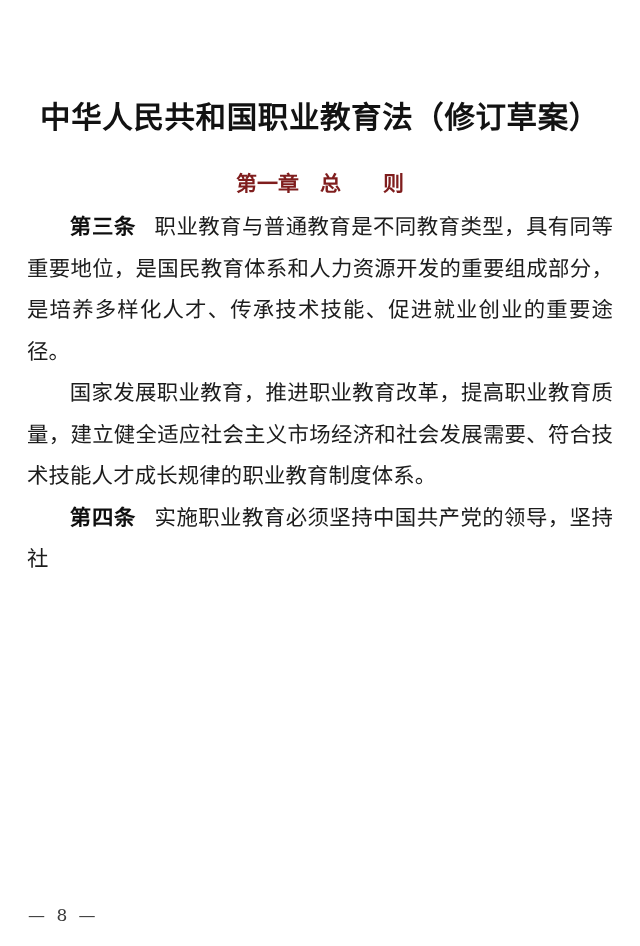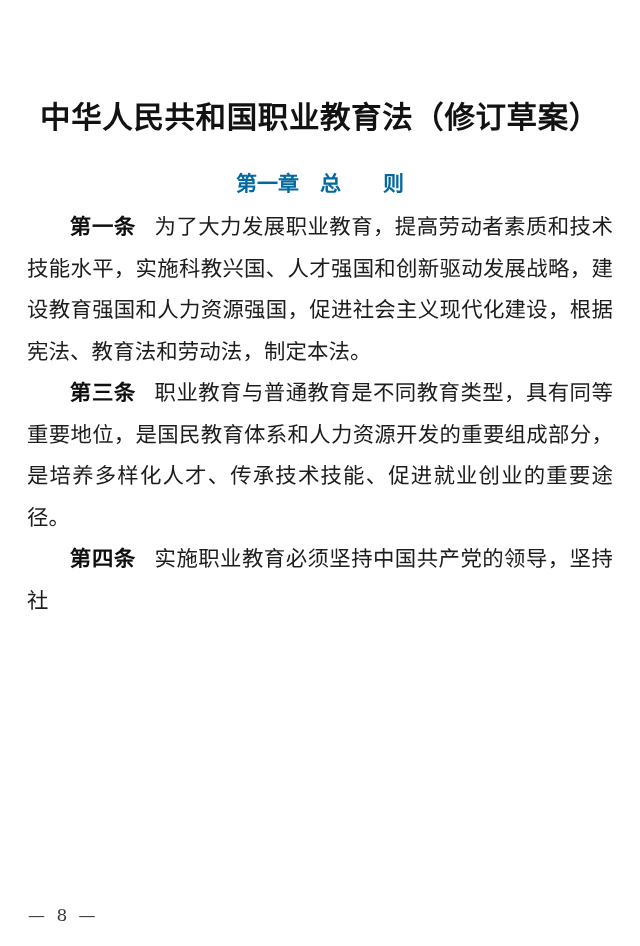--- a/index.html
+++ b/index.html
@@ -46,21 +46,21 @@
   .chapter-heading {
     position: absolute;
     top: 152px;
     left: 0;
     width: 640px;
     text-align: center;
     font-family: "DejaVu Serif", "Liberation Serif", serif;
     font-weight: 700;
     font-size: 21px;
     line-height: 1.4;
-    color: #0369a1;
+    color: #7f1d1d;
     white-space: pre;
   }
 
   
   .body-text {
     position: absolute;
     top: 206px;
     left: 27px;
     width: 586px;
     font-size: 21.4px;
@@ -103,24 +103,24 @@
 <body>
 
 <div class="page">
 
   <h1 class="doc-title">中华人民共和国职业教育法（修订草案）</h1>
 
   <h2 class="chapter-heading">第一章　总　　则</h2>
 
   <div class="body-text">
     <p class="para">
-      <span class="art-no">第一条</span><span class="art-gap"></span><span>为了大力发展职业教育，提高劳动者素质和技术技能水平，实施科教兴国、人才强国和创新驱动发展战略，建设教育强国和人力资源强国，促进社会主义现代化建设，根据宪法、教育法和劳动法，制定本法。</span>
+      <span class="art-no">第三条</span><span class="art-gap"></span><span>职业教育与普通教育是不同教育类型，具有同等重要地位，是国民教育体系和人力资源开发的重要组成部分，是培养多样化人才、传承技术技能、促进就业创业的重要途径。</span>
     </p>
     <p class="para">
-      <span class="art-no">第三条</span><span class="art-gap"></span><span>职业教育与普通教育是不同教育类型，具有同等重要地位，是国民教育体系和人力资源开发的重要组成部分，是培养多样化人才、传承技术技能、促进就业创业的重要途径。</span>
+      <span>国家发展职业教育，推进职业教育改革，提高职业教育质量，建立健全适应社会主义市场经济和社会发展需要、符合技术技能人才成长规律的职业教育制度体系。</span>
     </p>
     <p class="para">
       <span class="art-no">第四条</span><span class="art-gap"></span><span>实施职业教育必须坚持中国共产党的领导，坚持社</span>
     </p>
   </div>
 
   <div class="page-footer">— 8 —</div>
 
 </div>
 

